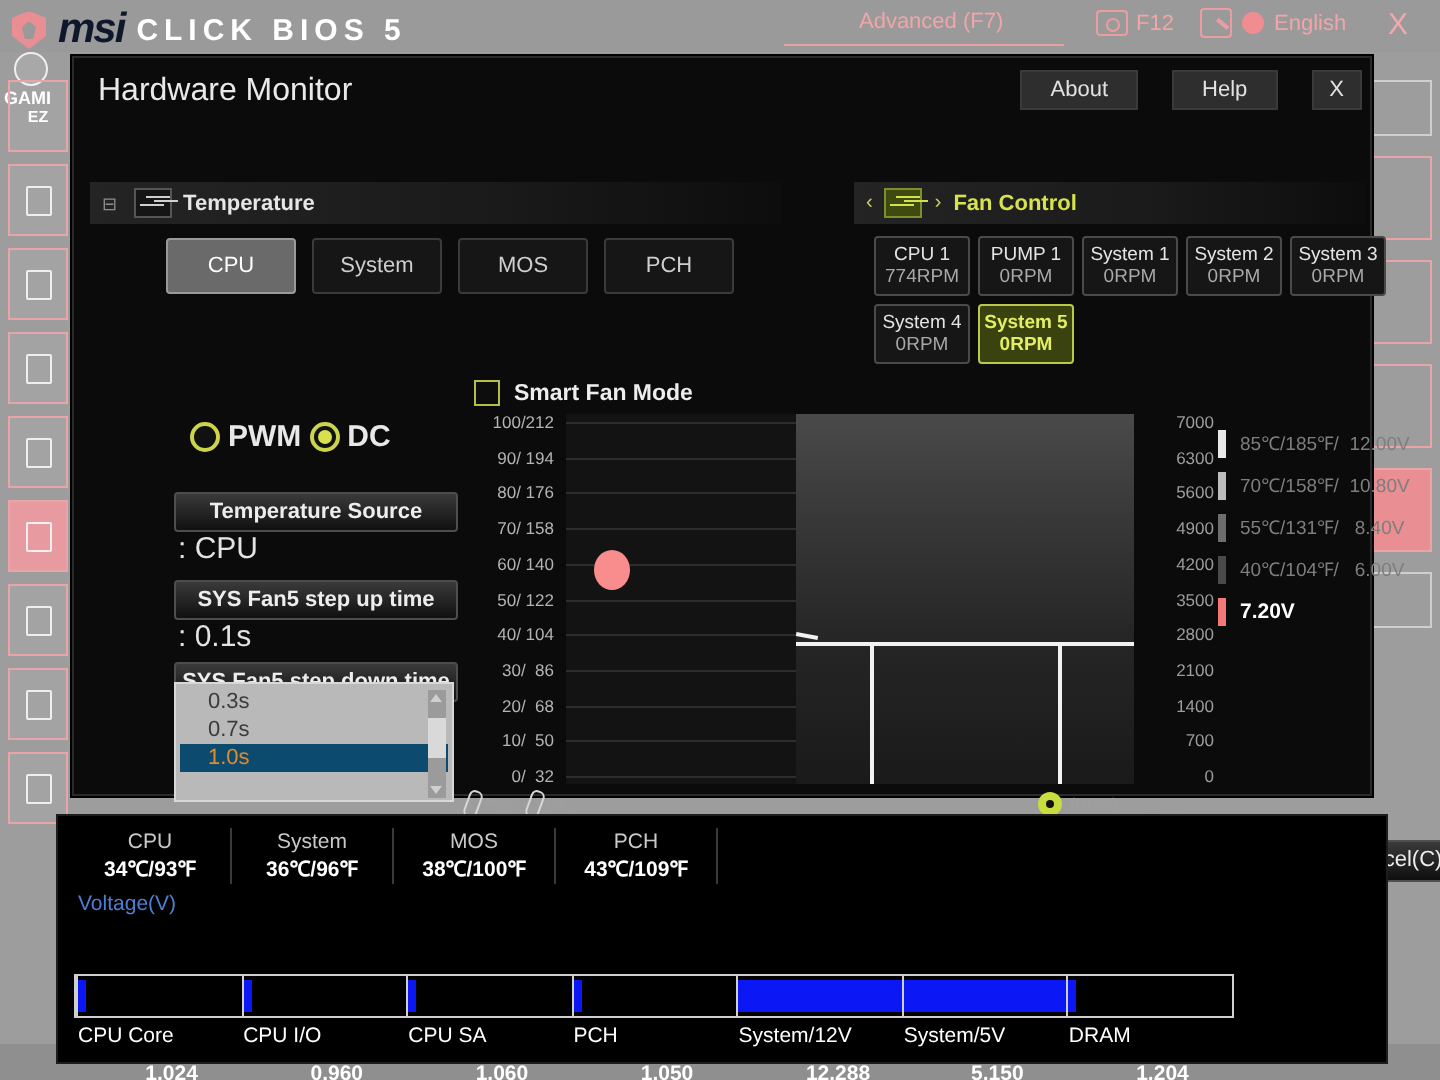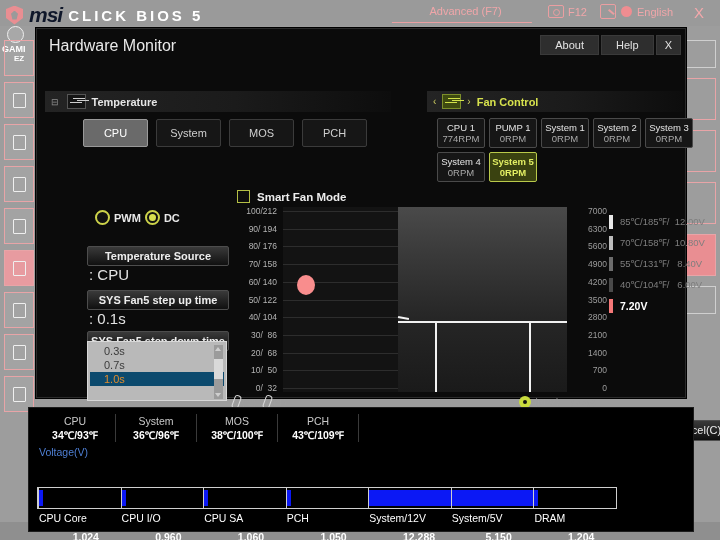--- a/index.html
+++ b/index.html
@@ -41,21 +41,21 @@
   .bg-rightcol{position:absolute;right:2px;top:40px;width:34px;height:480px;}
   .bg-rb{width:30px;height:40px;border:1px solid #e8a4a7;margin-bottom:10px;}
   .bg-rb.sm{height:26px;border-color:#cfcfcf;}
   .bg-rb.pink{background:#e98e92;}
   .bg-bottomstrip{position:absolute;left:0;bottom:0;width:720px;height:18px;background:#8f8f8f;}
 
   
   #dlg{position:absolute;left:36px;top:28px;width:648px;height:368px;background:#0b0b0b;
        border:1px solid #2b2b2b;box-shadow:0 0 0 1px #000;}
   .dlg-title{position:absolute;left:12px;top:8px;color:#e9e9e9;font-size:16px;}
-  .dlg-btns{position:absolute;right:4px;top:6px;display:flex;gap:2px;}
+  .dlg-btns{position:absolute;right:4px;top:6px;display:flex;gap:17px;}
   .dlg-btn{background:#2e2e2e;color:#e2e2e2;font-size:11px;padding:3px 14px;border:1px solid #3a3a3a;}
   .dlg-btn.x{padding:3px 8px;}
 
   
   .pan-head{position:absolute;height:21px;background:linear-gradient(90deg,#242424 0%,#1b1b1b 55%,#0d0d0d 100%);
             display:flex;align-items:center;padding-left:6px;gap:6px;}
   .pan-head.left{left:8px;top:62px;width:340px;}
   .pan-head.right{left:390px;top:62px;width:250px;}
   .ph-ico{width:17px;height:13px;background:#151515;border:1px solid #555;position:relative;flex:none;}
   .ph-ico:after{content:"";position:absolute;left:2px;top:7px;width:12px;height:1px;background:#cfcfcf;
@@ -79,21 +79,21 @@
         display:flex;flex-direction:column;align-items:center;justify-content:center;}
   .fanb .n{font-size:9.5px;color:#e4e4e4;line-height:11px;}
   .fanb .r{font-size:9.5px;color:#a9a9a9;line-height:11px;}
   .fanb.sel{background:#3a4210;border-color:#b9c94a;}
   .fanb.sel .n,.fanb.sel .r{color:#e2ee63;font-weight:bold;}
 
   
   .radios{position:absolute;left:58px;top:181px;display:flex;align-items:center;gap:4px;}
   .rad{width:11px;height:11px;border-radius:50%;border:2px solid #cdd34a;background:#111;position:relative;}
   .rad.on:after{content:"";position:absolute;left:2px;top:2px;width:7px;height:7px;border-radius:50%;background:#d8e04e;}
-  .rl{font-size:11px;color:#e8e8e8;font-weight:bold;}
+  .rl{font-size:15px;color:#e8e8e8;font-weight:bold;}
   .lbtn{position:absolute;left:50px;width:140px;height:18px;line-height:18px;text-align:center;
         font-size:11px;color:#ededed;font-weight:bold;
         background:linear-gradient(180deg,#3a3a3a,#101010);border:1px solid #4d4d4d;border-radius:2px;}
   .lval{position:absolute;left:52px;font-size:15px;color:#e3e3e3;}
   .listbox{position:absolute;left:50px;top:312px;width:140px;height:60px;background:#b9b9b9;border:1px solid #d8d8d8;
            padding:2px;box-sizing:border-box;}
   .lopt{font-size:11px;color:#3b3b3b;padding:1px 0 1px 14px;}
   .lopt.sel{background:#0c4a6e;color:#e08c2c;}
   .lsbar{position:absolute;right:3px;top:3px;width:9px;height:54px;background:#9b9b9b;}
   .lsthumb{position:absolute;left:0;top:14px;width:9px;height:20px;background:#d9d9d9;}

